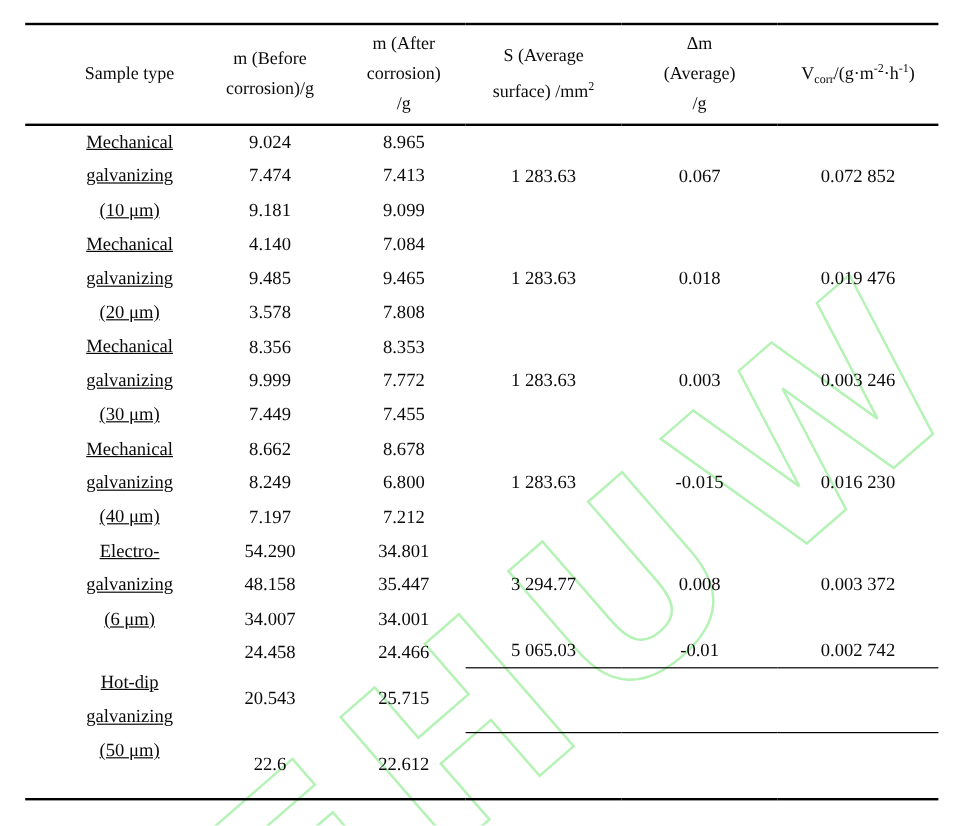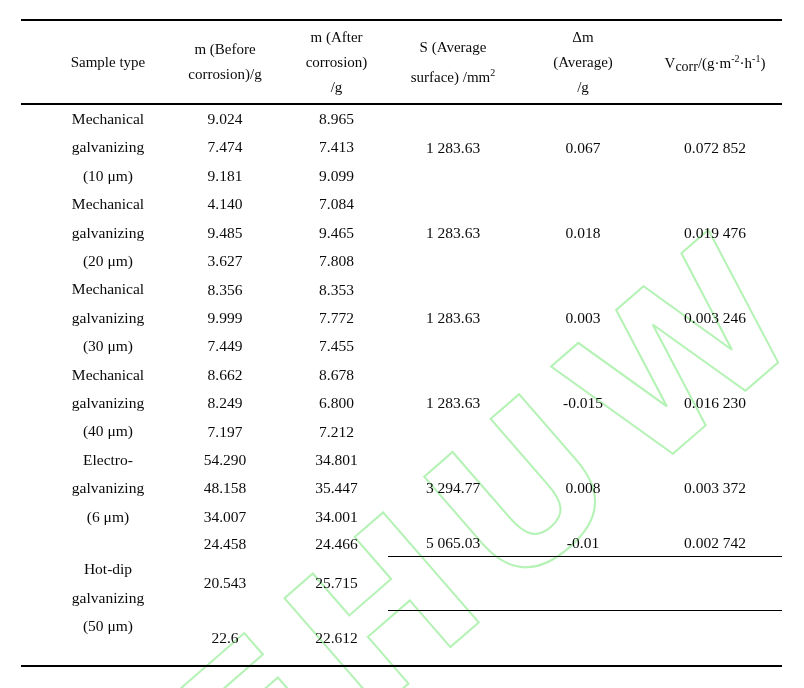--- a/index.html
+++ b/index.html
@@ -33,25 +33,25 @@
     font-weight:normal;font-size:15px;line-height:25px;
     text-align:center;vertical-align:middle;white-space:pre-line;padding:0;
   }
   tbody td{
     font-size:15.5px;text-align:center;vertical-align:middle;padding:0;
   }
   tbody tr{height:28.4px;}
   tr.hd1{height:25px;}
   tr.hd2{height:54px;}
   tr.hd3{height:56px;}
-  .label-cell{white-space:pre-line;line-height:28.4px;}
+  .label-cell{white-space:pre-line;line-height:28.4px;text-decoration:underline;}
   .c1pad{padding-left:30px;}
   td.part-line{border-bottom:1.5px solid #000;}
   .sp{font-size:10px;vertical-align:6px;}
-  .sb{font-size:14px;vertical-align:-3px;}
+  .sb{font-size:10px;vertical-align:-3px;}
 </style>
 </head>
 <body>
 
 <div class="watermark">EHUW</div>
 
 <table class="data">
   <colgroup>
     <col style="width:144px">
       <col style="width:120px">
@@ -104,21 +104,21 @@
       <td>7.084</td>
       <td rowspan="3">1 283.63</td>
       <td rowspan="3">0.018</td>
       <td rowspan="3">0.019 476</td>
     </tr>
     <tr>
       <td>9.485</td>
       <td>9.465</td>
     </tr>
     <tr>
-      <td>3.627</td>
+      <td>3.578</td>
       <td>7.808</td>
     </tr>
 
     <tr>
       <td rowspan="3" class="label-cell c1pad">Mechanical
 galvanizing
 (30 μm)</td>
       <td>8.356</td>
       <td>8.353</td>
       <td rowspan="3">1 283.63</td>

